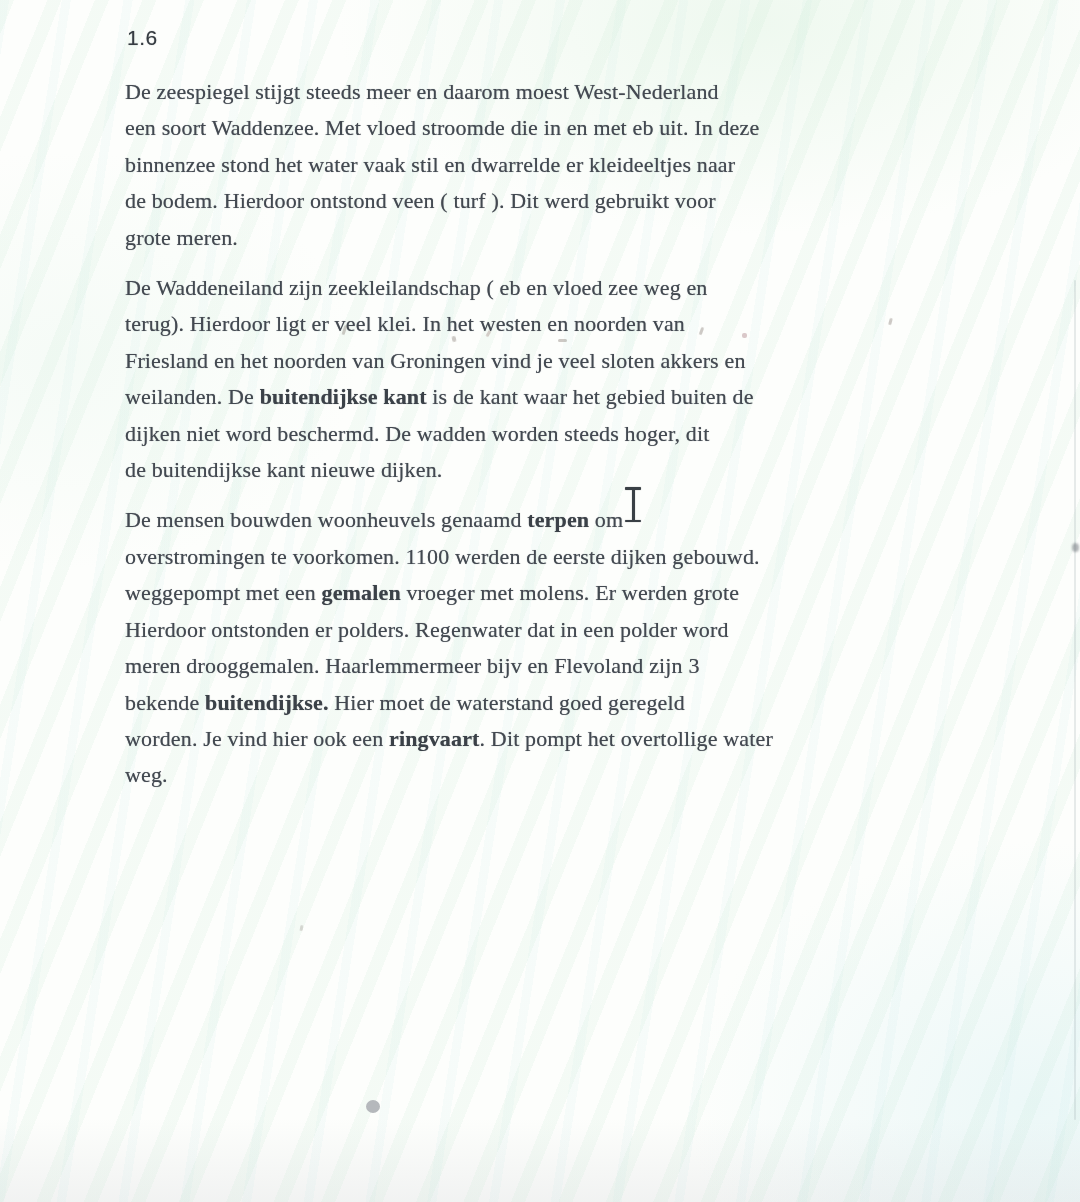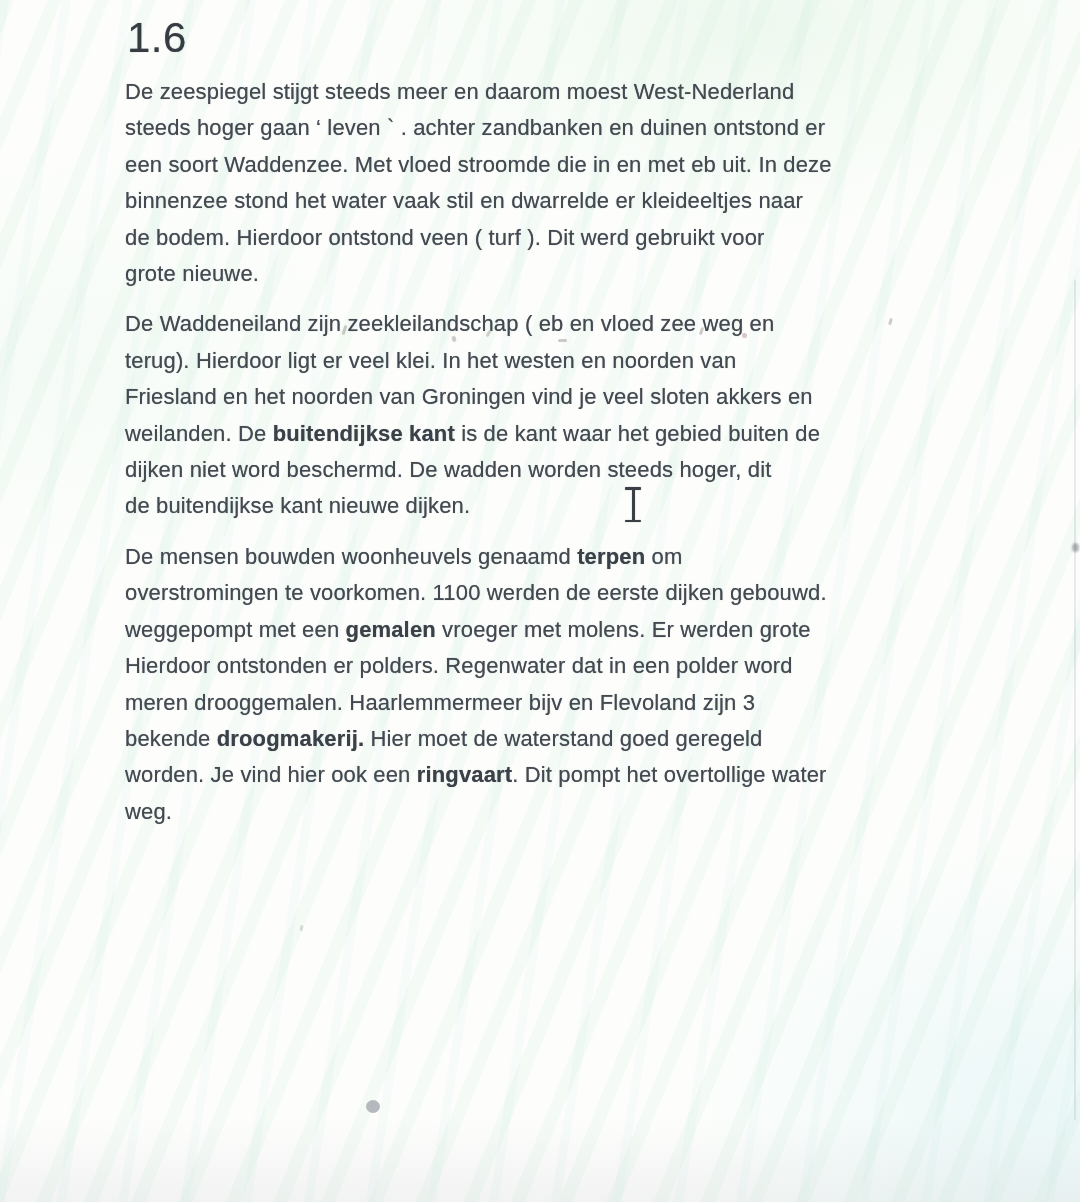--- a/index.html
+++ b/index.html
@@ -24,25 +24,25 @@
       linear-gradient(to bottom, rgba(0,0,0,0) 93%, rgba(188,190,196,0.18) 100%);
   }
   .page-edge-line{
     position:absolute;right:4px;top:280px;width:2px;height:840px;
     background:rgba(150,162,168,0.22);border-radius:2px;
   }
   .page{
     position:absolute;left:125px;top:18px;width:870px;
   }
   .doc-title{
-    font-size:42px;line-height:40px;color:#363c42;
+    font-size:21px;line-height:40px;color:#363c42;
     letter-spacing:0.5px;margin:0 0 16px 2px;font-weight:400;
     text-shadow:0 0 1px rgba(54,60,66,0.55);
   }
-  .paragraph{margin:0 0 14px 0;}
+  .paragraph{margin:0 0 14px 0;font-family:Liberation Serif, serif;}
   .text-line{
     white-space:nowrap;
     font-size:22px;line-height:36.4px;color:#434951;
     letter-spacing:0.15px;
     text-shadow:0 0 0.8px rgba(67,73,81,0.65);
   }
   .text-line .bold{font-weight:700;color:#3b4148;}
   
   .text-cursor{position:absolute;left:622px;top:486px;width:22px;height:36px;}
   .text-cursor .stem{
@@ -82,41 +82,40 @@
 <body>
 
 <div class="paper-texture"></div>
 <div class="page-edge-line"></div>
 
 <div class="page">
   <h1 class="doc-title">1.6</h1>
   <div id="paragraphs-root">
       <div class="paragraph">
         <div class="text-line"><span class="">De zeespiegel stijgt steeds meer en daarom moest West-Nederland</span></div>
-        <div class="text-line"><span class="">steeds hoger gaan ‘ leven ` . achter zandbanken en duinen ontstond er</span></div>
         <div class="text-line"><span class="">een soort Waddenzee. Met vloed stroomde die in en met eb uit. In deze</span></div>
         <div class="text-line"><span class="">binnenzee stond het water vaak stil en dwarrelde er kleideeltjes naar</span></div>
         <div class="text-line"><span class="">de bodem. Hierdoor ontstond veen ( turf ). Dit werd gebruikt voor</span></div>
-        <div class="text-line"><span class="">grote nieuwe.</span></div>
+        <div class="text-line"><span class="">grote meren.</span></div>
       </div>
       <div class="paragraph">
         <div class="text-line"><span class="">De Waddeneiland zijn zeekleilandschap ( eb en vloed zee weg en</span></div>
         <div class="text-line"><span class="">terug). Hierdoor ligt er veel klei. In het westen en noorden van</span></div>
         <div class="text-line"><span class="">Friesland en het noorden van Groningen vind je veel sloten akkers en</span></div>
         <div class="text-line"><span class="">weilanden. De </span><span class="bold">buitendijkse kant</span><span class=""> is de kant waar het gebied buiten de</span></div>
         <div class="text-line"><span class="">dijken niet word beschermd. De wadden worden steeds hoger, dit</span></div>
         <div class="text-line"><span class="">de buitendijkse kant nieuwe dijken.</span></div>
       </div>
       <div class="paragraph">
         <div class="text-line"><span class="">De mensen bouwden woonheuvels genaamd </span><span class="bold">terpen</span><span class=""> om</span></div>
         <div class="text-line"><span class="">overstromingen te voorkomen. 1100 werden de eerste dijken gebouwd.</span></div>
         <div class="text-line"><span class="">weggepompt met een </span><span class="bold">gemalen</span><span class=""> vroeger met molens. Er werden grote</span></div>
         <div class="text-line"><span class="">Hierdoor ontstonden er polders. Regenwater dat in een polder word</span></div>
         <div class="text-line"><span class="">meren drooggemalen. Haarlemmermeer bijv en Flevoland zijn 3</span></div>
-        <div class="text-line"><span class="">bekende </span><span class="bold">droogmakerij.</span><span class=""> Hier moet de waterstand goed geregeld</span></div>
+        <div class="text-line"><span class="">bekende </span><span class="bold">buitendijkse.</span><span class=""> Hier moet de waterstand goed geregeld</span></div>
         <div class="text-line"><span class="">worden. Je vind hier ook een </span><span class="bold">ringvaart</span><span class="">. Dit pompt het overtollige water</span></div>
         <div class="text-line"><span class="">weg.</span></div>
       </div>
     </div>
 </div>
 
 <div class="text-cursor">
   <span class="bar-top"></span>
   <span class="stem"></span>
   <span class="bar-bottom"></span>

